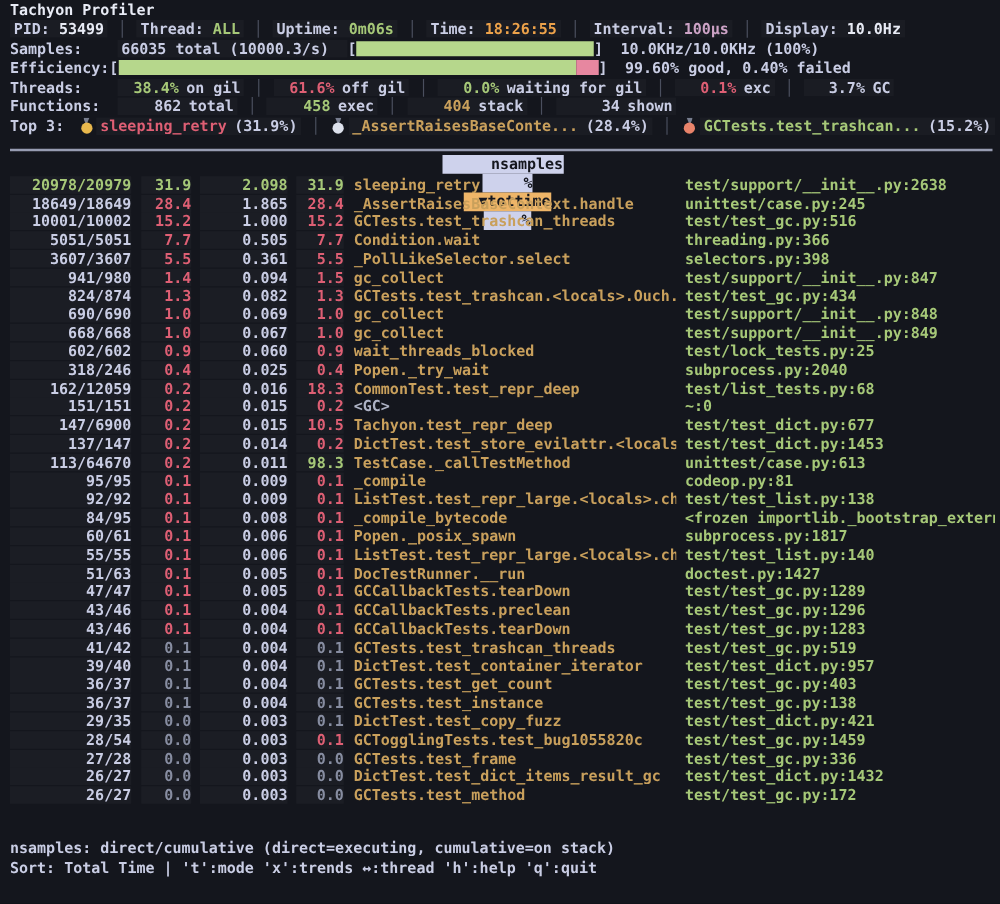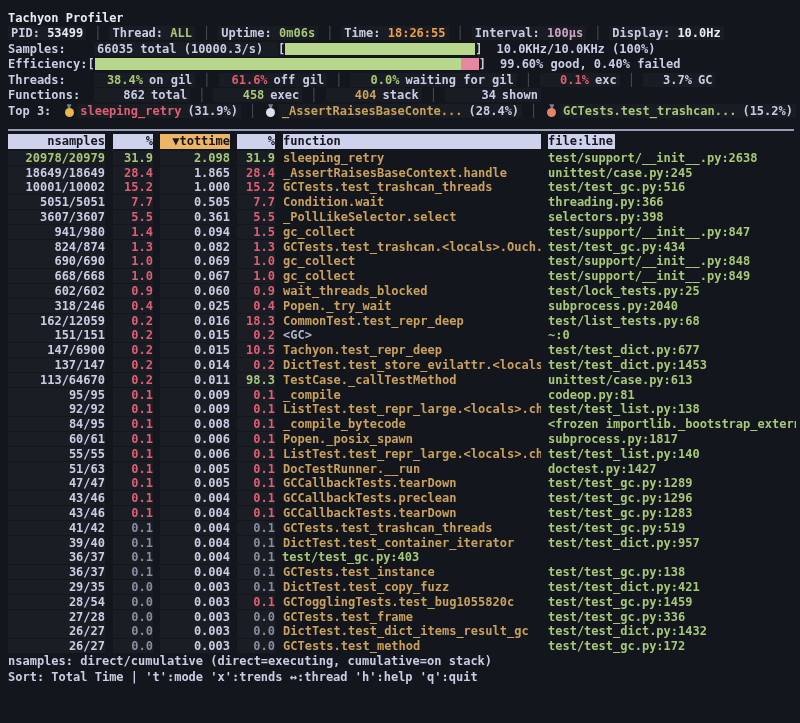--- a/index.html
+++ b/index.html
@@ -1,20 +1,20 @@
 <!DOCTYPE html>
 <html><head>
 <meta charset="utf-8">
 <style>
   html,body{margin:0;padding:0;background:#0e1016;}
   .screen{
     position:relative;width:800px;height:723px;box-sizing:border-box;
     background:#14161d;color:#c9cde4;
     font-family:"DejaVu Sans Mono",monospace;font-size:12px;font-weight:700;
-    padding:10px 4px 0 8px;overflow:hidden;
+    padding:0 4px 0 8px;overflow:hidden;
   }
   .line{display:flex;align-items:center;height:15.5px;white-space:pre;}
   .title-line{color:#e8ebf5;}
   .seg{background:rgba(255,255,255,.028);padding:0 3px;display:inline-flex;}
   .lbl{color:#c9cde4;}
   .white{color:#e8ebf5;}
   .cgreen{color:#a6c878;}
   .cred{color:#de5f74;}
   .corange{color:#c9a05c;}
   .camber{color:#eda24a;}
@@ -37,34 +37,34 @@
   .medal{display:inline-block;width:9px;height:13px;position:relative;margin:0 7px 0 2px;}
   .medal::before{content:"";position:absolute;left:2px;top:0;width:5px;height:6px;
     background:#777d8e;clip-path:polygon(0 0,100% 0,50% 100%);}
   .medal::after{content:"";position:absolute;bottom:0;left:0;width:9px;height:9px;border-radius:50%;background:var(--mc,#ccc);}
   .medal-gold{--mc:#e8b84d;}
   .medal-silver{--mc:#dde1ec;}
   .medal-bronze{--mc:#e8836a;}
   .rule{height:2px;background:#979cb2;border:0;margin:10px 0 3px 0;width:786px;}
   
   .thead,.trow{display:flex;align-items:center;white-space:pre;}
-  .thead{height:16px;margin-bottom:1px;}
+  .thead{height:16px;margin-bottom:1px;flex-direction:column;}
   .trow{height:14.8px;}
   .hcell{background:#ced2ec;color:#15171e;height:15px;line-height:15px;}
   .hcell.sorted{background:#eeb568;}
   .c-ns{width:97px;text-align:right;}
   .c-p1{width:40px;text-align:right;margin-left:8px;}
   .c-tt{width:70px;text-align:right;margin-left:7px;}
   .c-p2{width:38px;text-align:right;margin-left:7px;}
   .c-fn{width:258px;text-align:left;margin-left:8px;overflow:hidden;}
   .c-fl{flex:1;text-align:left;margin-left:7px;overflow:hidden;}
   .cellbg{background:rgba(255,255,255,.032);}
   .file{color:#a6c878;}
   .hfl-inner{background:#ced2ec;color:#15171e;display:inline-block;padding-right:2px;height:15px;}
-  .footer{color:#c9cde4;}
+  .footer{margin-top:27px;color:#c9cde4;}
   .footer .line{height:15.5px;}
 </style>
 </head>
 <body>
 
 <div class="screen">
 
   <div class="line title-line">Tachyon Profiler</div>
 
   <div class="line" id="status-bar"><span class="seg"><span class="lbl">PID: </span><span class="white">53499</span></span><span class="sep">│</span><span class="seg"><span class="lbl">Thread: </span><span class="cgreen">ALL</span></span><span class="sep">│</span><span class="seg"><span class="lbl">Uptime: </span><span class="cgreen">0m06s</span></span><span class="sep">│</span><span class="seg"><span class="lbl">Time: </span><span class="camber">18:26:55</span></span><span class="sep">│</span><span class="seg"><span class="lbl">Interval: </span><span class="cpurple">100μs</span></span><span class="sep">│</span><span class="seg"><span class="lbl">Display: </span><span class="white">10.0Hz</span></span></div>
@@ -117,21 +117,21 @@
         <div class="trow"><span class="c-ns cellbg cnorm">92/92</span><span class="c-p1 cellbg cred">0.1</span><span class="c-tt cellbg cnorm">0.009</span><span class="c-p2 cellbg cred">0.1</span><span class="c-fn corange">ListTest.test_repr_large.&lt;locals&gt;.check</span><span class="c-fl file">test/test_list.py:138</span></div>
         <div class="trow"><span class="c-ns cellbg cnorm">84/95</span><span class="c-p1 cellbg cred">0.1</span><span class="c-tt cellbg cnorm">0.008</span><span class="c-p2 cellbg cred">0.1</span><span class="c-fn corange">_compile_bytecode</span><span class="c-fl file">&lt;frozen importlib._bootstrap_external</span></div>
         <div class="trow"><span class="c-ns cellbg cnorm">60/61</span><span class="c-p1 cellbg cred">0.1</span><span class="c-tt cellbg cnorm">0.006</span><span class="c-p2 cellbg cred">0.1</span><span class="c-fn corange">Popen._posix_spawn</span><span class="c-fl file">subprocess.py:1817</span></div>
         <div class="trow"><span class="c-ns cellbg cnorm">55/55</span><span class="c-p1 cellbg cred">0.1</span><span class="c-tt cellbg cnorm">0.006</span><span class="c-p2 cellbg cred">0.1</span><span class="c-fn corange">ListTest.test_repr_large.&lt;locals&gt;.check</span><span class="c-fl file">test/test_list.py:140</span></div>
         <div class="trow"><span class="c-ns cellbg cnorm">51/63</span><span class="c-p1 cellbg cred">0.1</span><span class="c-tt cellbg cnorm">0.005</span><span class="c-p2 cellbg cred">0.1</span><span class="c-fn corange">DocTestRunner.__run</span><span class="c-fl file">doctest.py:1427</span></div>
         <div class="trow"><span class="c-ns cellbg cnorm">47/47</span><span class="c-p1 cellbg cred">0.1</span><span class="c-tt cellbg cnorm">0.005</span><span class="c-p2 cellbg cred">0.1</span><span class="c-fn corange">GCCallbackTests.tearDown</span><span class="c-fl file">test/test_gc.py:1289</span></div>
         <div class="trow"><span class="c-ns cellbg cnorm">43/46</span><span class="c-p1 cellbg cred">0.1</span><span class="c-tt cellbg cnorm">0.004</span><span class="c-p2 cellbg cred">0.1</span><span class="c-fn corange">GCCallbackTests.preclean</span><span class="c-fl file">test/test_gc.py:1296</span></div>
         <div class="trow"><span class="c-ns cellbg cnorm">43/46</span><span class="c-p1 cellbg cred">0.1</span><span class="c-tt cellbg cnorm">0.004</span><span class="c-p2 cellbg cred">0.1</span><span class="c-fn corange">GCCallbackTests.tearDown</span><span class="c-fl file">test/test_gc.py:1283</span></div>
         <div class="trow"><span class="c-ns cellbg cnorm">41/42</span><span class="c-p1 cellbg cdim">0.1</span><span class="c-tt cellbg cnorm">0.004</span><span class="c-p2 cellbg cdim">0.1</span><span class="c-fn corange">GCTests.test_trashcan_threads</span><span class="c-fl file">test/test_gc.py:519</span></div>
         <div class="trow"><span class="c-ns cellbg cnorm">39/40</span><span class="c-p1 cellbg cdim">0.1</span><span class="c-tt cellbg cnorm">0.004</span><span class="c-p2 cellbg cdim">0.1</span><span class="c-fn corange">DictTest.test_container_iterator</span><span class="c-fl file">test/test_dict.py:957</span></div>
-        <div class="trow"><span class="c-ns cellbg cnorm">36/37</span><span class="c-p1 cellbg cdim">0.1</span><span class="c-tt cellbg cnorm">0.004</span><span class="c-p2 cellbg cdim">0.1</span><span class="c-fl file">test/test_gc.py:403</span></div>
+        <div class="trow"><span class="c-ns cellbg cnorm">36/37</span><span class="c-p1 cellbg cdim">0.1</span><span class="c-tt cellbg cnorm">0.004</span><span class="c-p2 cellbg cdim">0.1</span><span class="c-fn corange">GCTests.test_get_count</span><span class="c-fl file">test/test_gc.py:403</span></div>
         <div class="trow"><span class="c-ns cellbg cnorm">36/37</span><span class="c-p1 cellbg cdim">0.1</span><span class="c-tt cellbg cnorm">0.004</span><span class="c-p2 cellbg cdim">0.1</span><span class="c-fn corange">GCTests.test_instance</span><span class="c-fl file">test/test_gc.py:138</span></div>
         <div class="trow"><span class="c-ns cellbg cnorm">29/35</span><span class="c-p1 cellbg cdim">0.0</span><span class="c-tt cellbg cnorm">0.003</span><span class="c-p2 cellbg cdim">0.1</span><span class="c-fn corange">DictTest.test_copy_fuzz</span><span class="c-fl file">test/test_dict.py:421</span></div>
         <div class="trow"><span class="c-ns cellbg cnorm">28/54</span><span class="c-p1 cellbg cdim">0.0</span><span class="c-tt cellbg cnorm">0.003</span><span class="c-p2 cellbg cred">0.1</span><span class="c-fn corange">GCTogglingTests.test_bug1055820c</span><span class="c-fl file">test/test_gc.py:1459</span></div>
         <div class="trow"><span class="c-ns cellbg cnorm">27/28</span><span class="c-p1 cellbg cdim">0.0</span><span class="c-tt cellbg cnorm">0.003</span><span class="c-p2 cellbg cdim">0.0</span><span class="c-fn corange">GCTests.test_frame</span><span class="c-fl file">test/test_gc.py:336</span></div>
         <div class="trow"><span class="c-ns cellbg cnorm">26/27</span><span class="c-p1 cellbg cdim">0.0</span><span class="c-tt cellbg cnorm">0.003</span><span class="c-p2 cellbg cdim">0.0</span><span class="c-fn corange">DictTest.test_dict_items_result_gc</span><span class="c-fl file">test/test_dict.py:1432</span></div>
         <div class="trow"><span class="c-ns cellbg cnorm">26/27</span><span class="c-p1 cellbg cdim">0.0</span><span class="c-tt cellbg cnorm">0.003</span><span class="c-p2 cellbg cdim">0.0</span><span class="c-fn corange">GCTests.test_method</span><span class="c-fl file">test/test_gc.py:172</span></div>
       </div>
   </div>
 
   <div class="footer">

